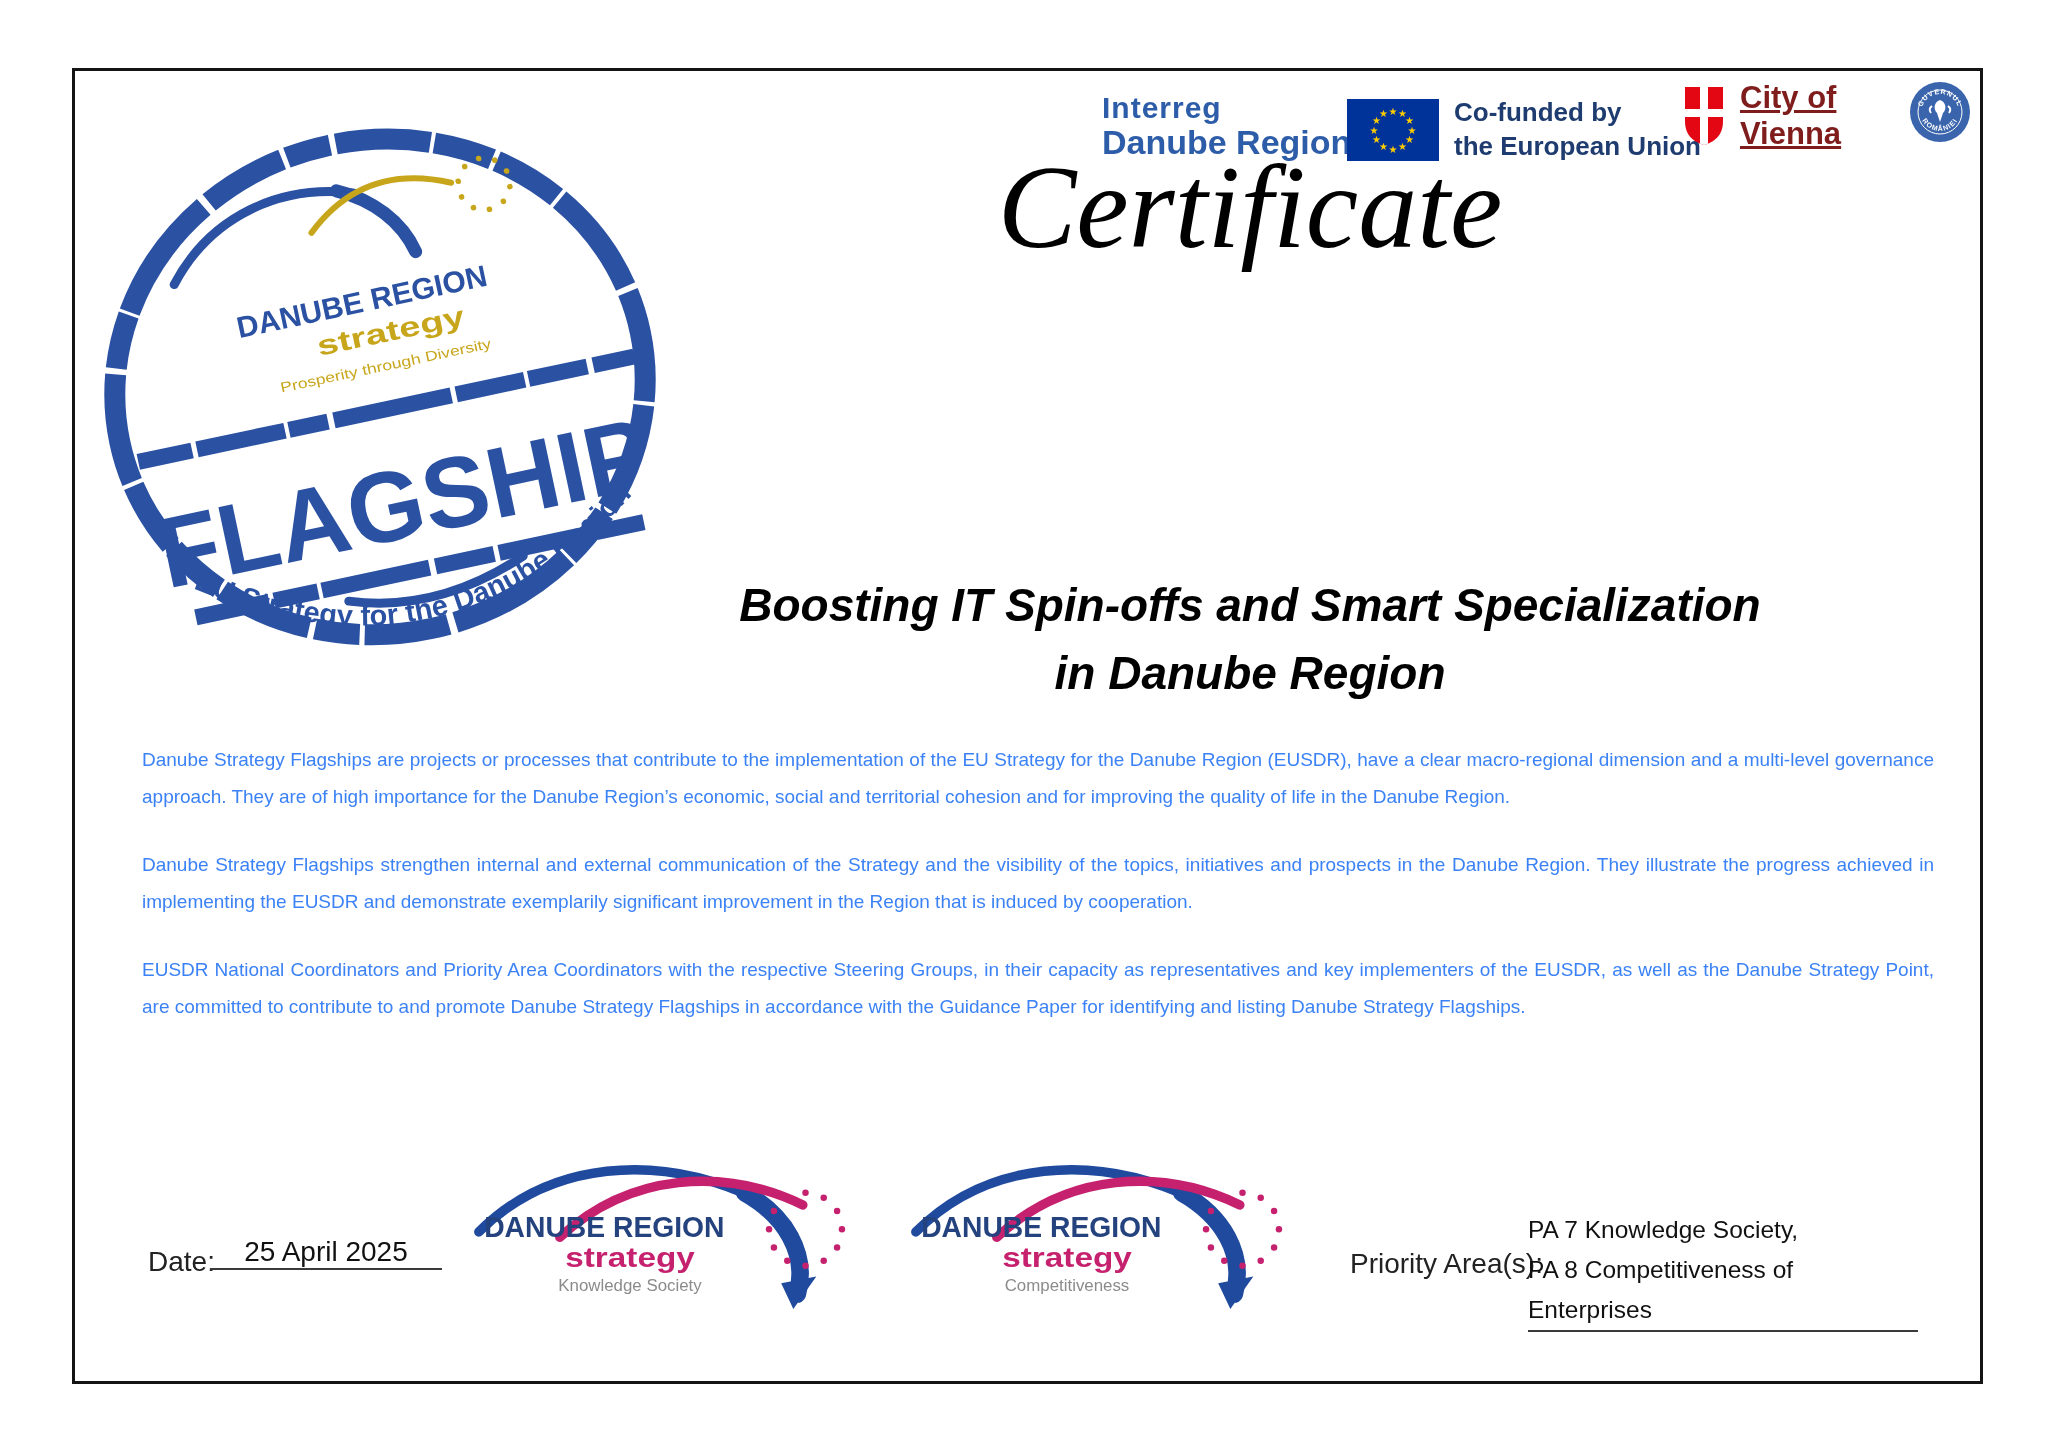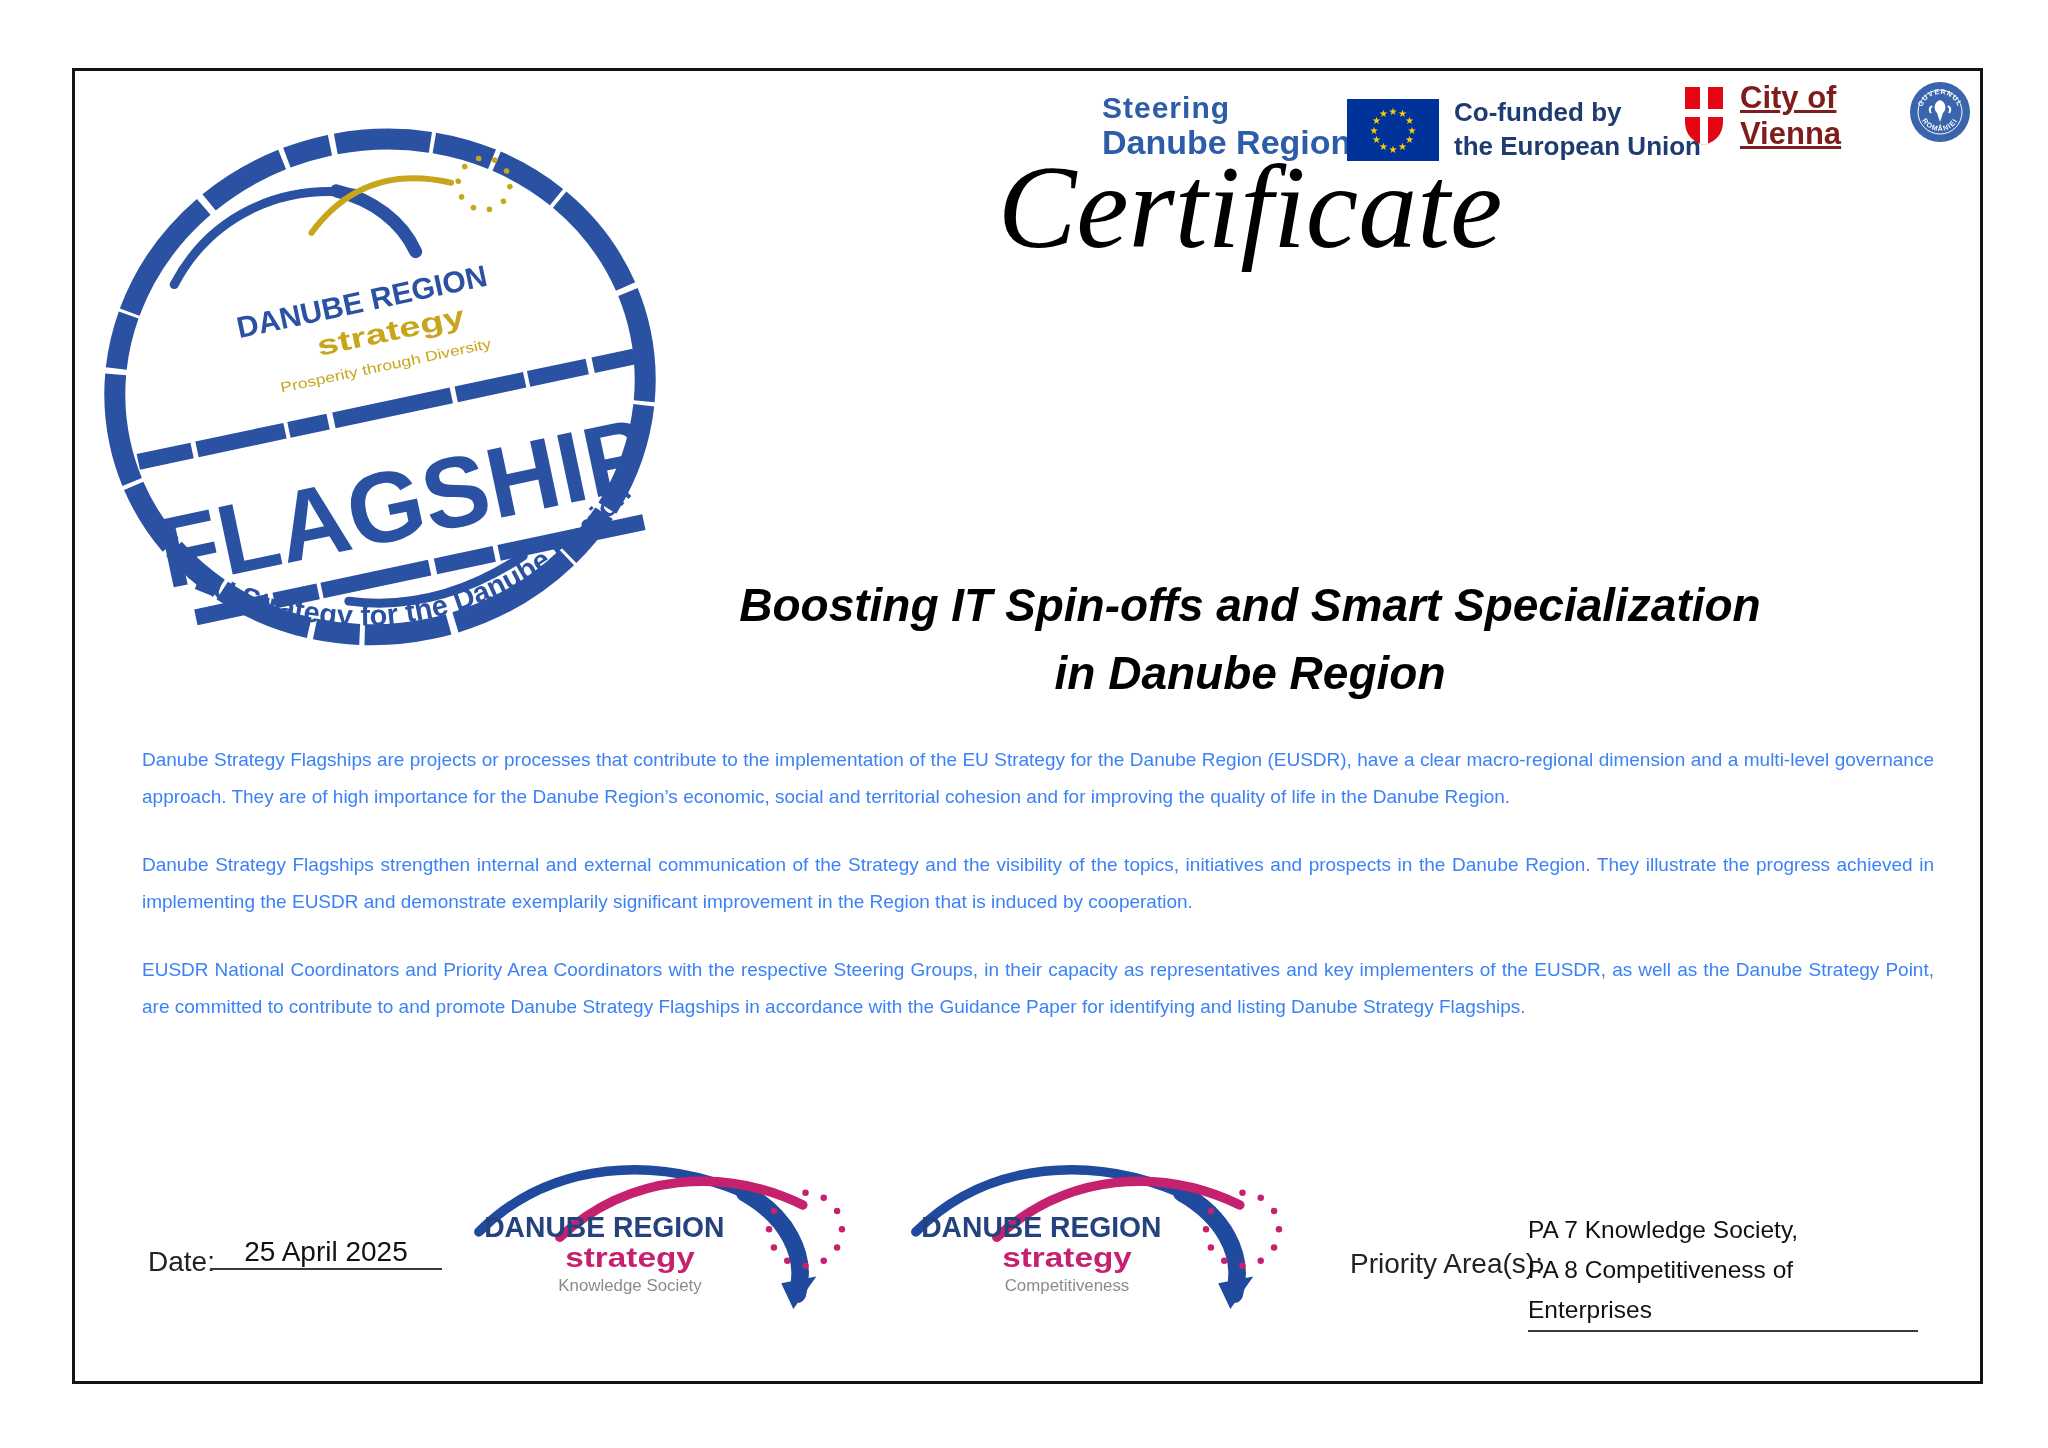--- a/index.html
+++ b/index.html
@@ -40,21 +40,21 @@
   .priority-label { position:absolute; left:1350px; top:1248px; font-size:28px; color:#222; }
   .priority-value { position:absolute; left:1528px; top:1210px; width:390px; font-size:24.5px; line-height:40px; color:#111; border-bottom:2px solid #3a3a3a; }
 </style>
 </head>
 <body>
 
 <div id="page">
   <div class="frame"></div>
 
   <div class="interreg">
-    <div class="l1">Steering</div>
+    <div class="l1">Interreg</div>
     <div class="l2">Danube Region</div>
   </div>
 
   <div class="eu-block">
     <svg width="92" height="62" viewBox="0 0 92 62">
       <rect x="0" y="0" width="92" height="62" fill="#003399"></rect>
       <g fill="#ffcc00" font-size="10" text-anchor="middle" font-family="DejaVu Sans, sans-serif">
         <text x="46" y="15.5">★</text>
           <text x="55.5" y="18">★</text>
           <text x="62.5" y="25">★</text>

